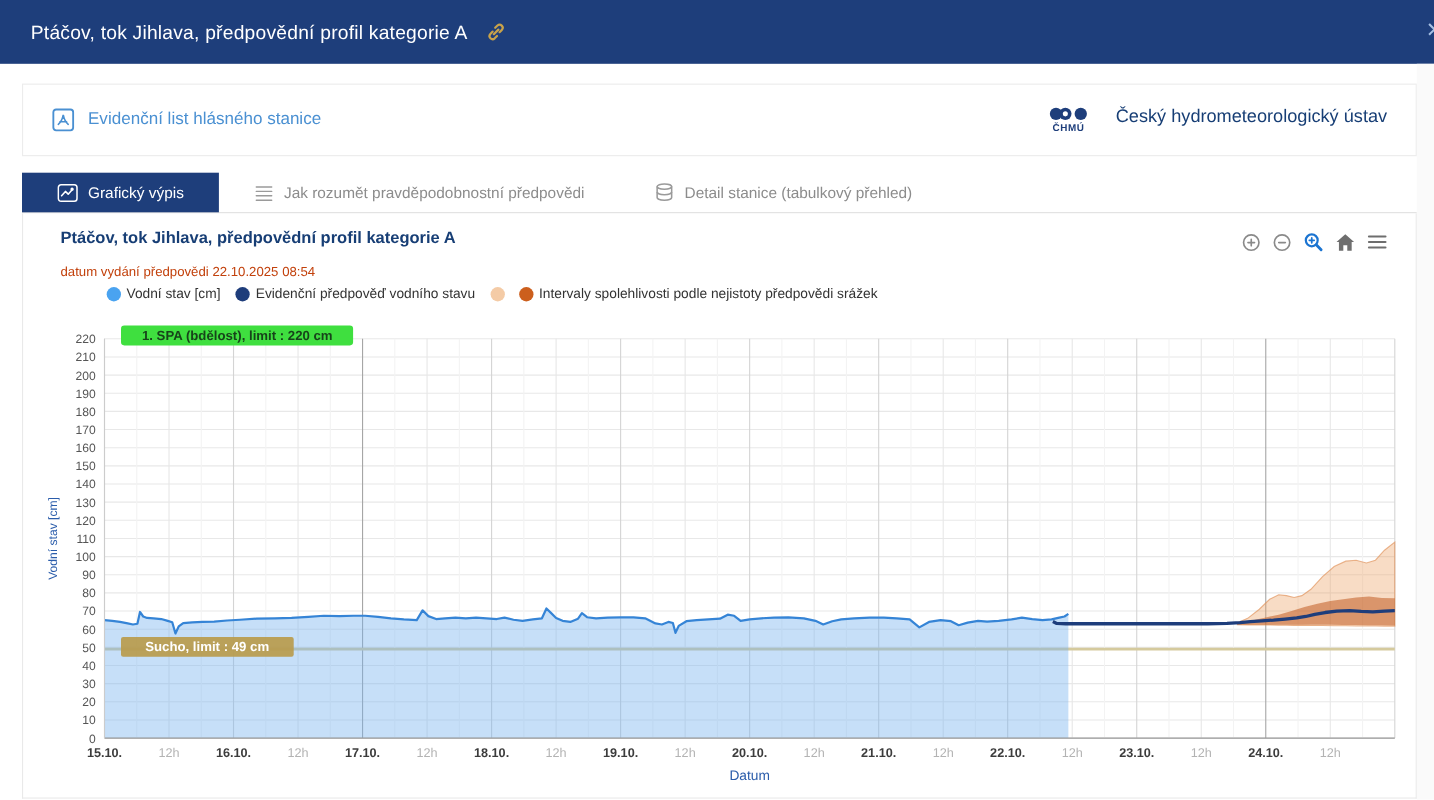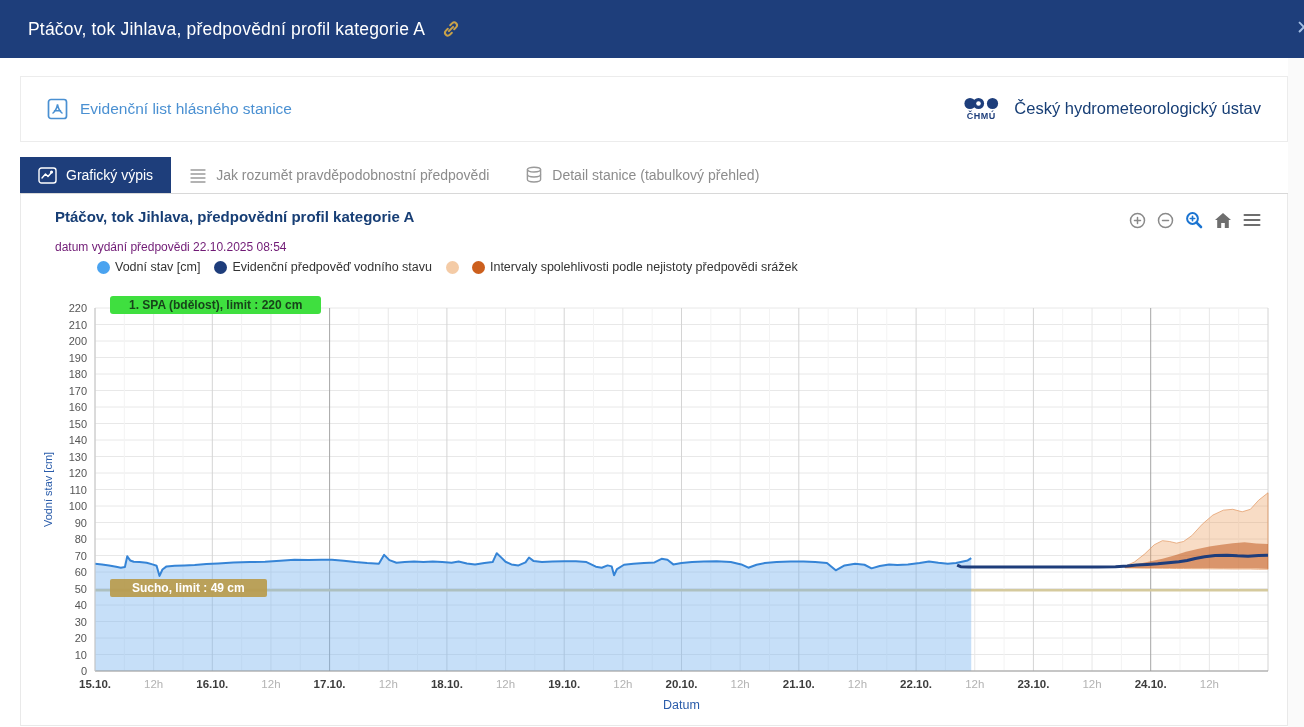--- a/index.html
+++ b/index.html
@@ -4,32 +4,32 @@
 <style>
   html,body{margin:0;padding:0;background:#fff;width:1304px;height:727px;overflow:hidden;
     font-family:"Liberation Sans",sans-serif;position:relative}
   .hdr{position:absolute;left:0;top:0;width:1304px;height:58px;background:#1e3e7b;display:flex;align-items:center}
   .hdr-title{color:#fff;font-size:17.5px;margin-left:28px;letter-spacing:.2px}
   .hdr-link{margin-left:16px;display:flex;align-items:center}
   .hdr-close{position:absolute;right:-8px;top:16px;color:#a6c0e4;font-size:19px;cursor:pointer}
   .row1{position:absolute;left:20px;top:76px;width:1268px;height:66px;border:1px solid #ececec;
     box-sizing:border-box;display:flex;align-items:center;justify-content:space-between;padding:0 26px;background:#fff}
   .pdf-link{display:flex;align-items:center;gap:12px;color:#4a90d2;font-size:15.5px;cursor:pointer}
-  .org{display:flex;align-items:center;gap:11px}
+  .org{display:flex;align-items:flex-start;gap:21px}
   .org-name{color:#173e75;font-size:16.5px;font-weight:normal;padding-bottom:2px}
   .logo{display:flex;flex-direction:column;align-items:center;width:44px}
   .logo-abbr{color:#1e3e7b;font-size:9px;font-weight:bold;letter-spacing:.5px;margin-top:1px}
   .tabs{position:absolute;left:20px;top:157px;width:1268px;height:37px;display:flex;align-items:stretch;
     border-bottom:1px solid #d8d8d8;box-sizing:border-box;background:#fff}
-  .tab{display:flex;align-items:center;gap:9px;padding:0 18px;font-size:14px;color:#8c8c8c;cursor:pointer;white-space:nowrap}
+  .tab{display:flex;align-items:center;gap:9px;padding:0 32px;font-size:14px;color:#8c8c8c;cursor:pointer;white-space:nowrap}
   .tab.active{background:#1e3e7b;color:#fff}
   .panel{position:absolute;left:20px;top:194px;width:1268px;height:532px;background:#fff;
     border:1px solid #e9e9e9;border-top:none;box-sizing:border-box}
   .chart-title{position:absolute;left:34px;top:14px;font-size:15px;font-weight:bold;color:#173e75}
-  .subtitle{position:absolute;left:34px;top:46px;font-size:12px;color:#701a75}
+  .subtitle{position:absolute;left:34px;top:46px;font-size:12px;color:#c2410c}
   .toolbar{position:absolute;right:26px;top:17px;display:flex;align-items:center;gap:11px}
   .toolbar .tbtn{cursor:pointer;display:flex}
   .legend{position:absolute;left:76px;top:66px;display:flex;align-items:center;font-size:12.5px;color:#333}
   .legend .dot{width:13px;height:13px;border-radius:50%;display:inline-block;margin-right:5px;flex:none}
   .legend .li{display:flex;align-items:center;margin-right:14px;cursor:pointer}
   #chart{position:absolute;left:0;top:100px}
   .spa-box{position:absolute;left:89px;top:102px;background:#3fdf3f;color:#17431a;font-size:12px;
     font-weight:bold;padding:2px 19px;border-radius:3px;white-space:nowrap}
   .sucho-box{position:absolute;left:89px;top:385px;background:rgba(185,155,76,.92);color:#fff;font-size:12px;
     font-weight:bold;padding:2px 22px;border-radius:2px;white-space:nowrap}

